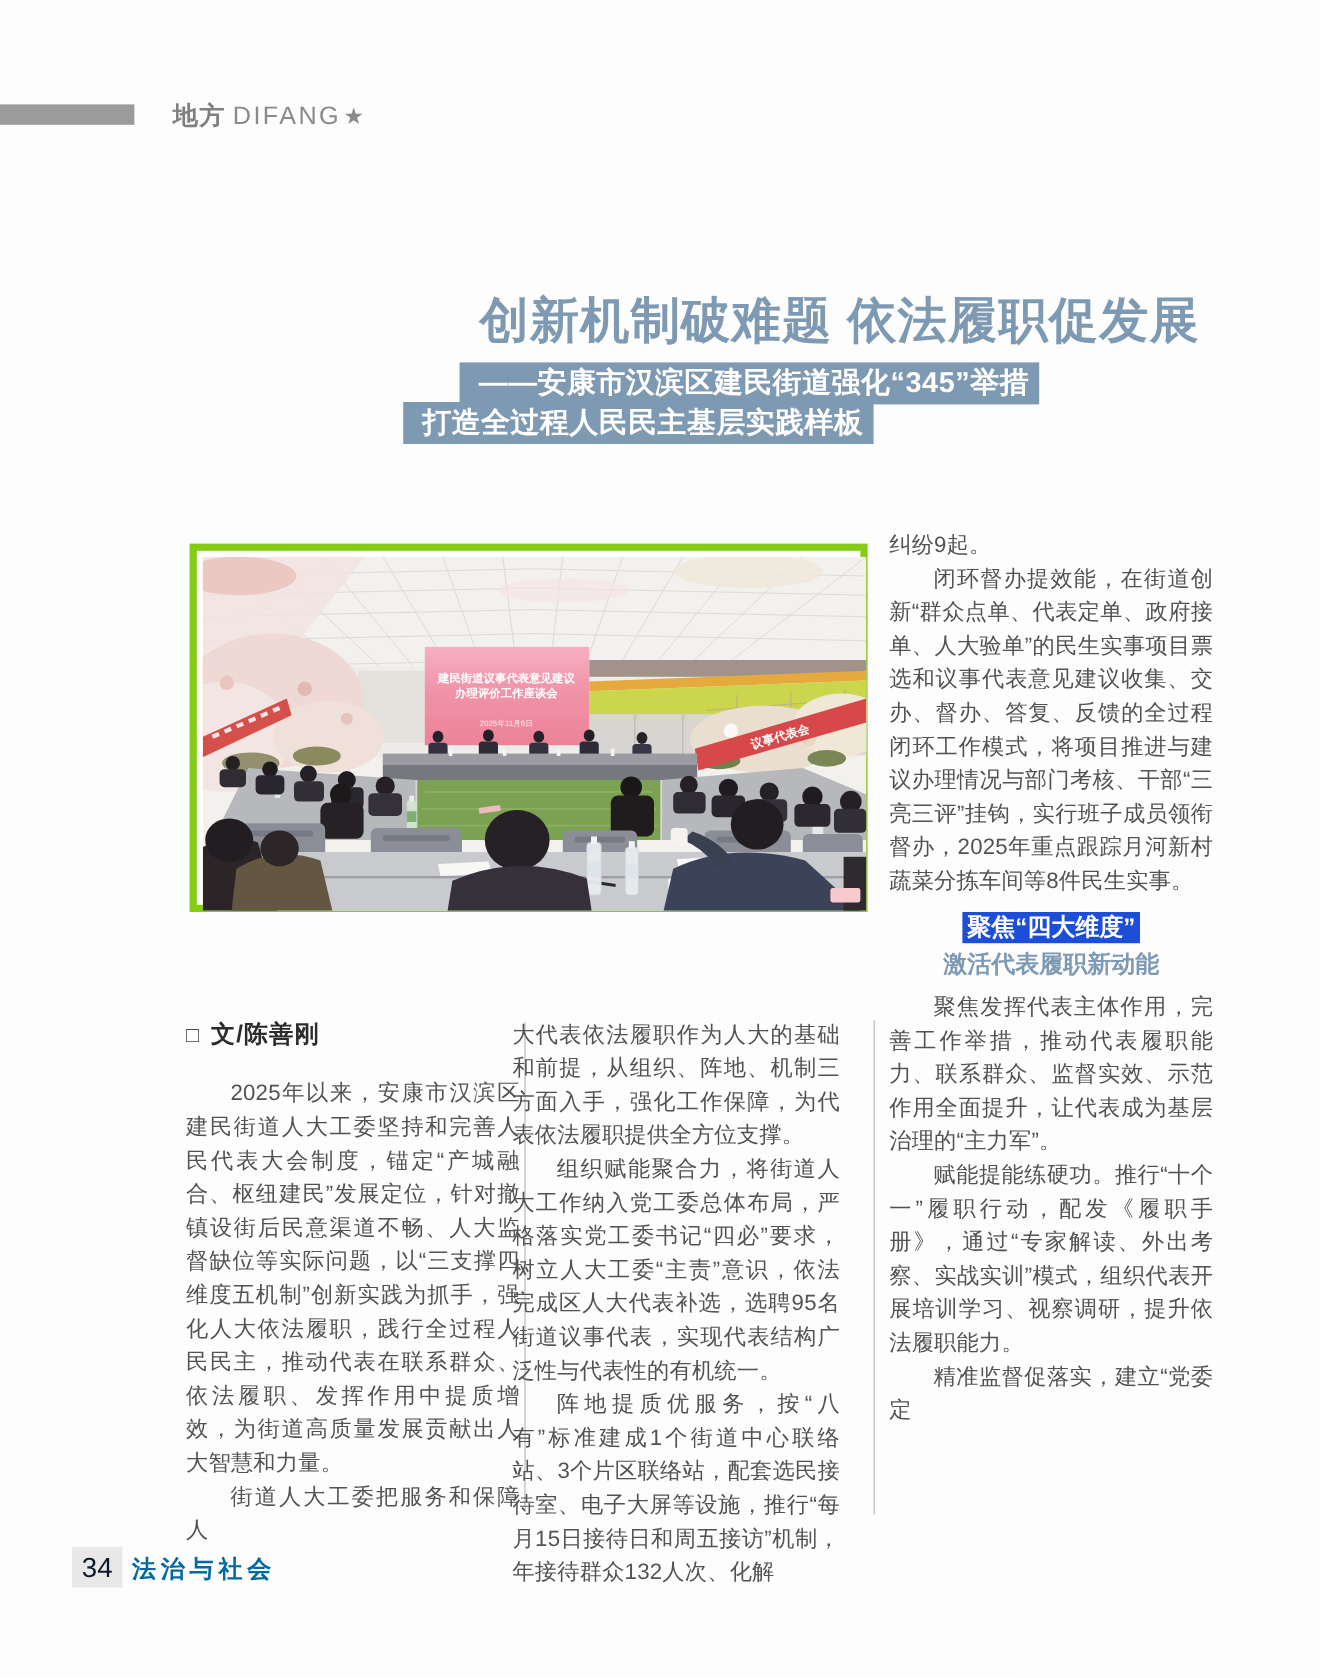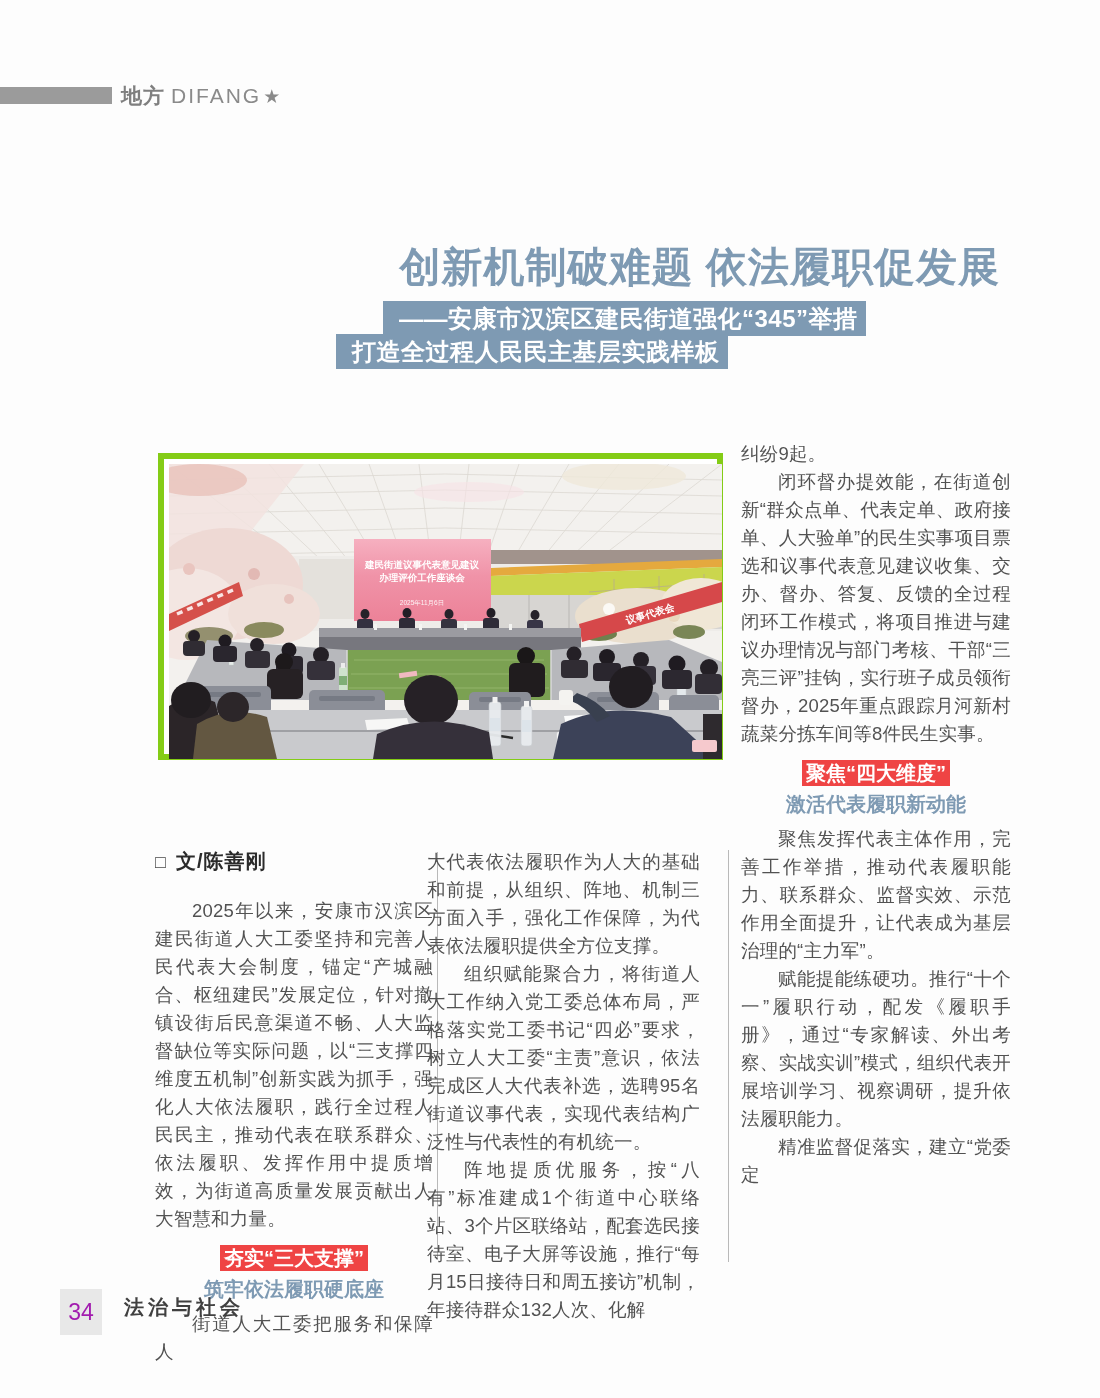--- a/index.html
+++ b/index.html
@@ -3,21 +3,21 @@
 <meta charset="utf-8">
 <style>
   * { margin:0; padding:0; box-sizing:border-box; }
   html,body { background:#ffffff; }
   body { font-family:"Liberation Sans","DejaVu Sans",sans-serif; }
   .page { position:relative; width:1100px; height:1398px; background:#fdfdfd; overflow:hidden; margin:0 auto; }
 
   
   .topbar { position:absolute; left:0; top:87px; width:112px; height:17px; background:#9b9b9b; }
   .section-head { position:absolute; left:121px; top:82px; font-size:21px; color:#8a8a8a; letter-spacing:1px; }
-  .section-head .zh { font-weight:700; color:#7f7f7f; margin-right:6px; }
+  .section-head .zh { font-weight:700; color:#7f7f7f; margin-right:6px;margin-left:23px; }
   .section-head .en { letter-spacing:2px;text-align:right; }
   .section-head .star { font-size:19px; margin-left:2px; color:#8a8a8a; }
 
   
   .main-title { position:absolute; left:160px; top:240px; width:840px; text-align:right;
     font-size:41px; font-weight:700; color:#7e9ab3; letter-spacing:1px; white-space:nowrap; }
   .sub-line { position:absolute; white-space:nowrap; }
   .sub-line .hl { background:#7e9ab3; color:#ffffff; font-size:24px; font-weight:700;
     padding:4px 8px 4px 16px; letter-spacing:0.5px; }
   .sub1 { left:383px; top:303px; }
@@ -43,28 +43,28 @@
   .col-right { left:741px; top:440px; width:270px; }
 
   .author { font-size:20px; font-weight:700; color:#2b2b2b; margin-bottom:22px; letter-spacing:1px; }
   .author .box { font-weight:400; color:#4a4a4a; margin-right:9px; font-size:18px; }
 
   .body-p { font-size:18.5px; line-height:28px; color:#525252; text-align:justify;
     letter-spacing:0.2px; text-justify:inter-ideograph; }
   .body-p.ind { text-indent:2em; }
 
   .sec-h { text-align:center; font-size:20px; font-weight:700; margin:15px 0 11px; line-height:1; }
-  .sec-h .hl { background:#ef4444; color:#ffffff; padding:2px 4px; }
+  .sec-h .hl { background:#1d4ed8; color:#ffffff; padding:2px 4px; }
   .sec-h .sub { display:block; color:#7e9ab3; margin-top:11px; }
 
   
-  .pagenum { position:absolute; left:60px; top:1289px; width:42px; height:46px; background:#e8e8e8;
-    color:#a21caf; font-size:23px; display:flex; align-items:center; justify-content:center; }
-  .journal { position:absolute; left:124px; top:1294px; font-size:20px; font-weight:600;
-    color:#404040; letter-spacing:4px; }
+  .pagenum { position:absolute; left:60px; top:1289px; width:42px; height:34px; background:#e8e8e8;
+    color:#0f172a; font-size:23px; display:flex; align-items:center; justify-content:center; }
+  .journal { position:absolute; left:110px; top:1294px; font-size:20px; font-weight:600;
+    color:#0369a1; letter-spacing:4px; }
 </style>
 </head>
 <body>
 
 <div class="page">
 
   <div class="topbar"></div>
   <div class="section-head">
     <span class="zh">地方</span><span class="en">DIFANG</span><span class="star">★</span>
   </div>
@@ -285,21 +285,20 @@
 
   <div class="divider d1"></div>
   <div class="divider d2"></div>
 
   <div class="col col-left">
     <div class="author">
       <span class="box">□</span><span>文/陈善刚</span>
     </div>
     <div class="blocks">
         <p class="body-p ind">2025年以来，安康市汉滨区建民街道人大工委坚持和完善人民代表大会制度，锚定“产城融合、枢纽建民”发展定位，针对撤镇设街后民意渠道不畅、人大监督缺位等实际问题，以“三支撑四维度五机制”创新实践为抓手，强化人大依法履职，践行全过程人民民主，推动代表在联系群众、依法履职、发挥作用中提质增效，为街道高质量发展贡献出人大智慧和力量。</p>
-        <div class="sec-h"><span class="hl">夯实“三大支撑”</span><span class="sub">筑牢依法履职硬底座</span></div>
         <p class="body-p ind">街道人大工委把服务和保障人</p>
       </div>
   </div>
 
   <div class="col col-mid">
     <div class="blocks">
         <p class="body-p">大代表依法履职作为人大的基础和前提，从组织、阵地、机制三方面入手，强化工作保障，为代表依法履职提供全方位支撑。</p>
         <p class="body-p ind">组织赋能聚合力，将街道人大工作纳入党工委总体布局，严格落实党工委书记“四必”要求，树立人大工委“主责”意识，依法完成区人大代表补选，选聘95名街道议事代表，实现代表结构广泛性与代表性的有机统一。</p>
         <p class="body-p ind">阵地提质优服务，按“八有”标准建成1个街道中心联络站、3个片区联络站，配套选民接待室、电子大屏等设施，推行“每月15日接待日和周五接访”机制，年接待群众132人次、化解</p>
       </div>

